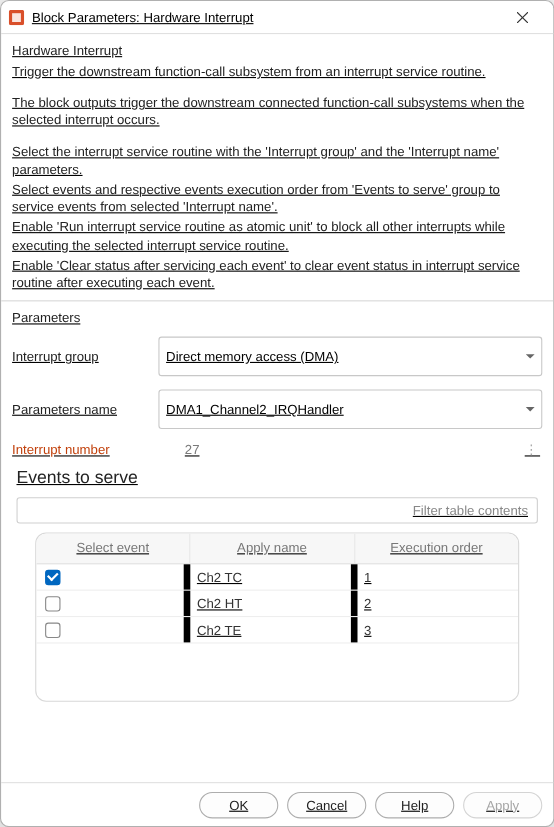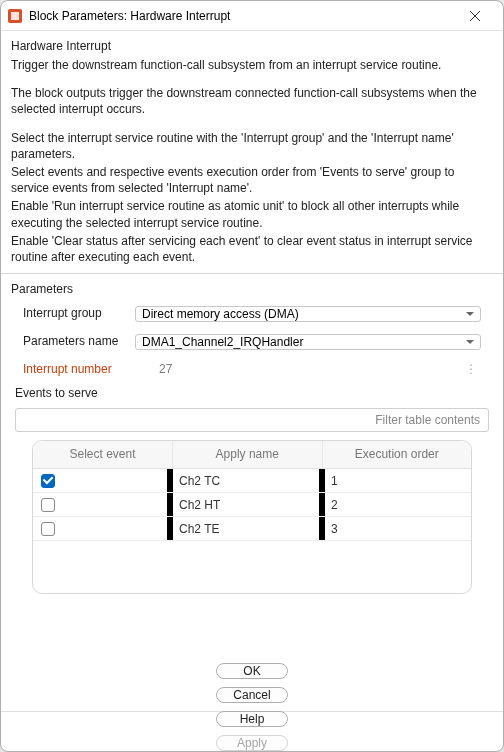--- a/index.html
+++ b/index.html
@@ -14,20 +14,21 @@
   }
   .window {
     width: 504px;
     height: 752px;
     background: #ffffff;
     border: 1px solid #b0b0b0;
     border-radius: 8px;
     display: flex;
     flex-direction: column;
     box-shadow: 0 4px 16px rgba(0,0,0,0.15);
+    text-decoration: underline;
   }
   .titlebar {
     height: 30px;
     display: flex;
     align-items: center;
     padding: 0 8px 0 6px;
     border-bottom: 1px solid #e0e0e0;
   }
   .title-icon {
     width: 16px;
@@ -70,37 +71,37 @@
     margin: 0 0 2px 0;
   }
   .desc-block { margin-bottom: 10px; }
   .hr {
     border: none;
     border-top: 1px solid #d8d8d8;
     margin: 6px -10px 6px -10px;
   }
   .param-row {
     display: flex;
-    align-items: flex-start;
-    margin: 6px 12px;
-    gap: 4px;
+    align-items: center;
+    margin: 6px 0;
+    gap: 25px;
   }
   .param-label {
     width: 108px;
     font-size: 12px;
     color: #222;
   }
   .param-label-num {
     width: 128px;
     font-size: 12px;
     color: #c2410c;
   }
   .select {
     flex: 1;
-    height: 16px;
+    height: 36px;
     border: 1px solid #c8c8c8;
     border-radius: 3px;
     background: #fff;
     font-size: 12px;
     padding: 0 18px 0 6px;
     position: relative;
     cursor: pointer;
     display: flex;
     align-items: center;
   }
@@ -126,21 +127,21 @@
     padding-right: 2px;
   }
   .group {
     margin-top: 4px;
     position: relative;
     flex: 1;
     display: flex;
     flex-direction: column;
   }
   .group-label {
-    font-size: 12px;
+    font-size: 16px;
     color: #222;
     padding: 0 4px;
     background: #fff;
     margin: 0 0 8px 0;
   }
   .filter {
     width: calc(100% - 8px);
     margin: 0 4px 8px 4px;
     height: 24px;
     border: 1px solid #d0d0d0;
@@ -221,21 +222,20 @@
   }
   .spacer { flex: 1; }
   .footer {
     height: 40px;
     border-top: 1px solid #e0e0e0;
     display: flex;
     align-items: center;
     justify-content: flex-end;
     padding: 0 10px;
     gap: 8px;
-    flex-direction: column;
   }
   .btn {
     min-width: 72px;
     height: 24px;
     border: 1px solid #adadad;
     border-radius: 12px;
     background: #fdfdfd;
     font-size: 12px;
     color: #222;
     cursor: pointer;

